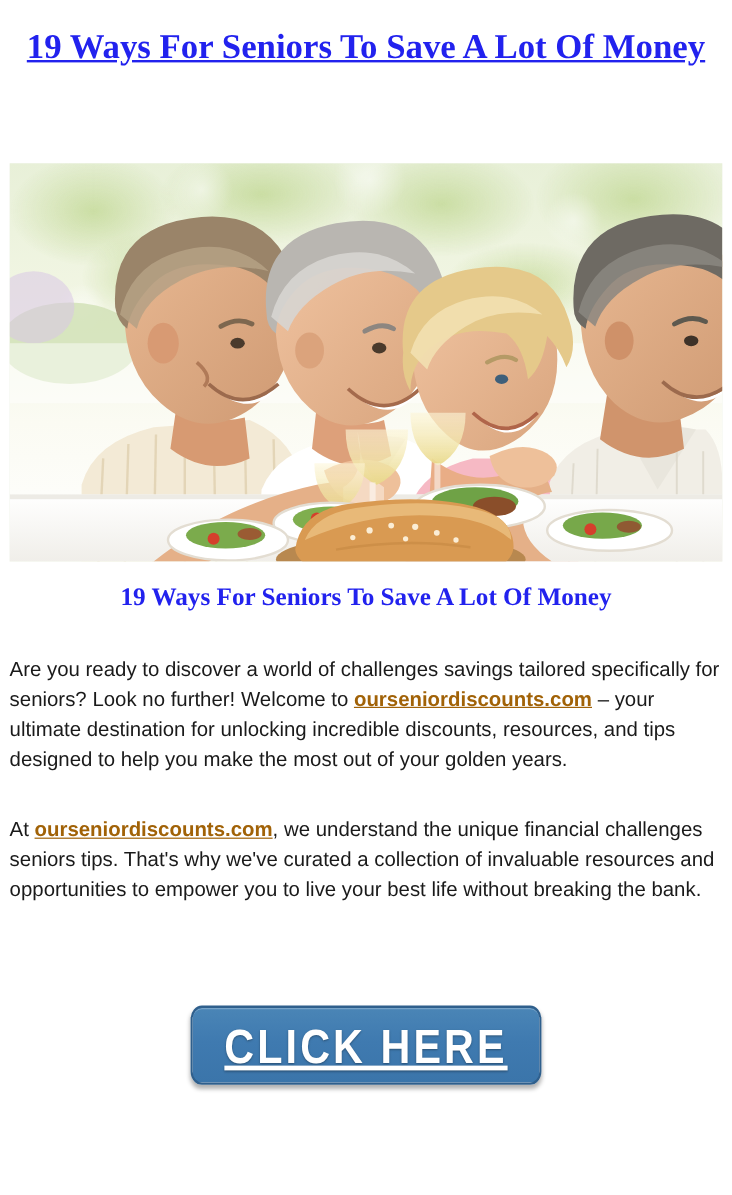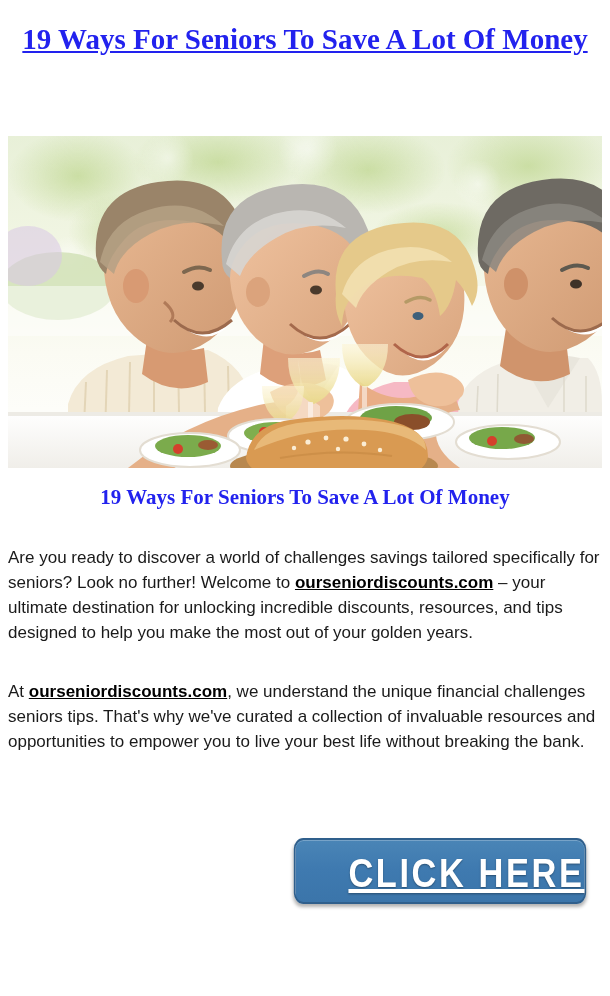--- a/index.html
+++ b/index.html
@@ -75,33 +75,33 @@
     font-family: "Liberation Sans", sans-serif;
     font-size: 17px;
     line-height: 25px;
     color: #1a1a1a;
     text-align: left;
   }
   .para-1 { top: 528px; }
   .para-2 { top: 662px; }
 
   .inline-link {
-    color: #000000;
+    color: #a16207;
     font-weight: bold;
     text-decoration: underline;
     cursor: pointer;
   }
 
   
   .cta-wrap {
     position: absolute;
     left: 0;
     top: 838px;
     width: 610px;
-    text-align: right;
+    text-align: center;
     text-decoration: underline;
   }
   .cta-button {
     display: inline-block;
     width: 340px;
     height: 66px;
     line-height: 66px;
     border-radius: 11px;
     background: linear-gradient(180deg, #4a85b6 0%, #3f7ab0 45%, #3b75aa 100%);
     border: 2px solid #2f5f8c;

